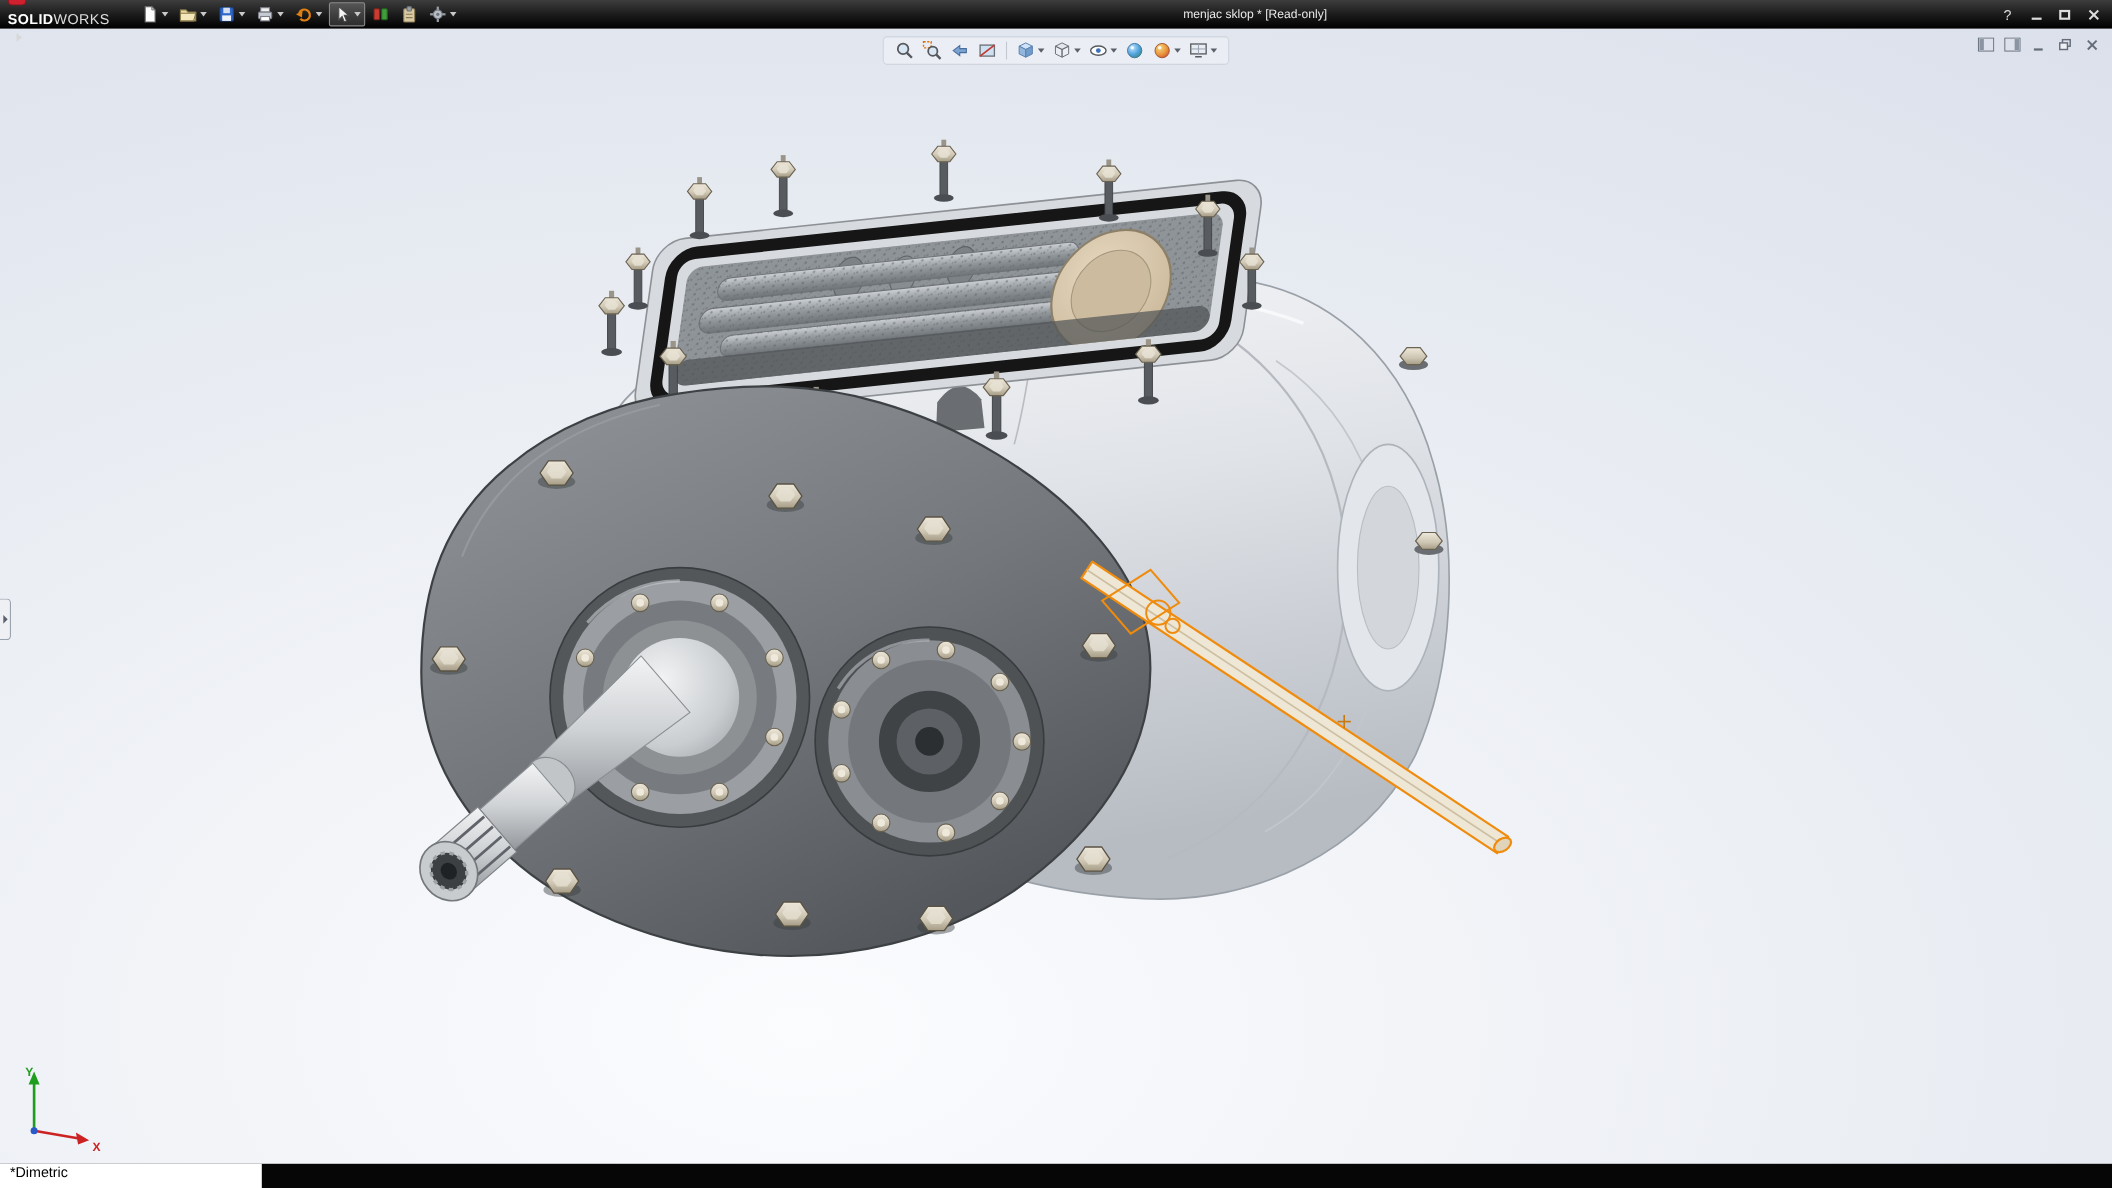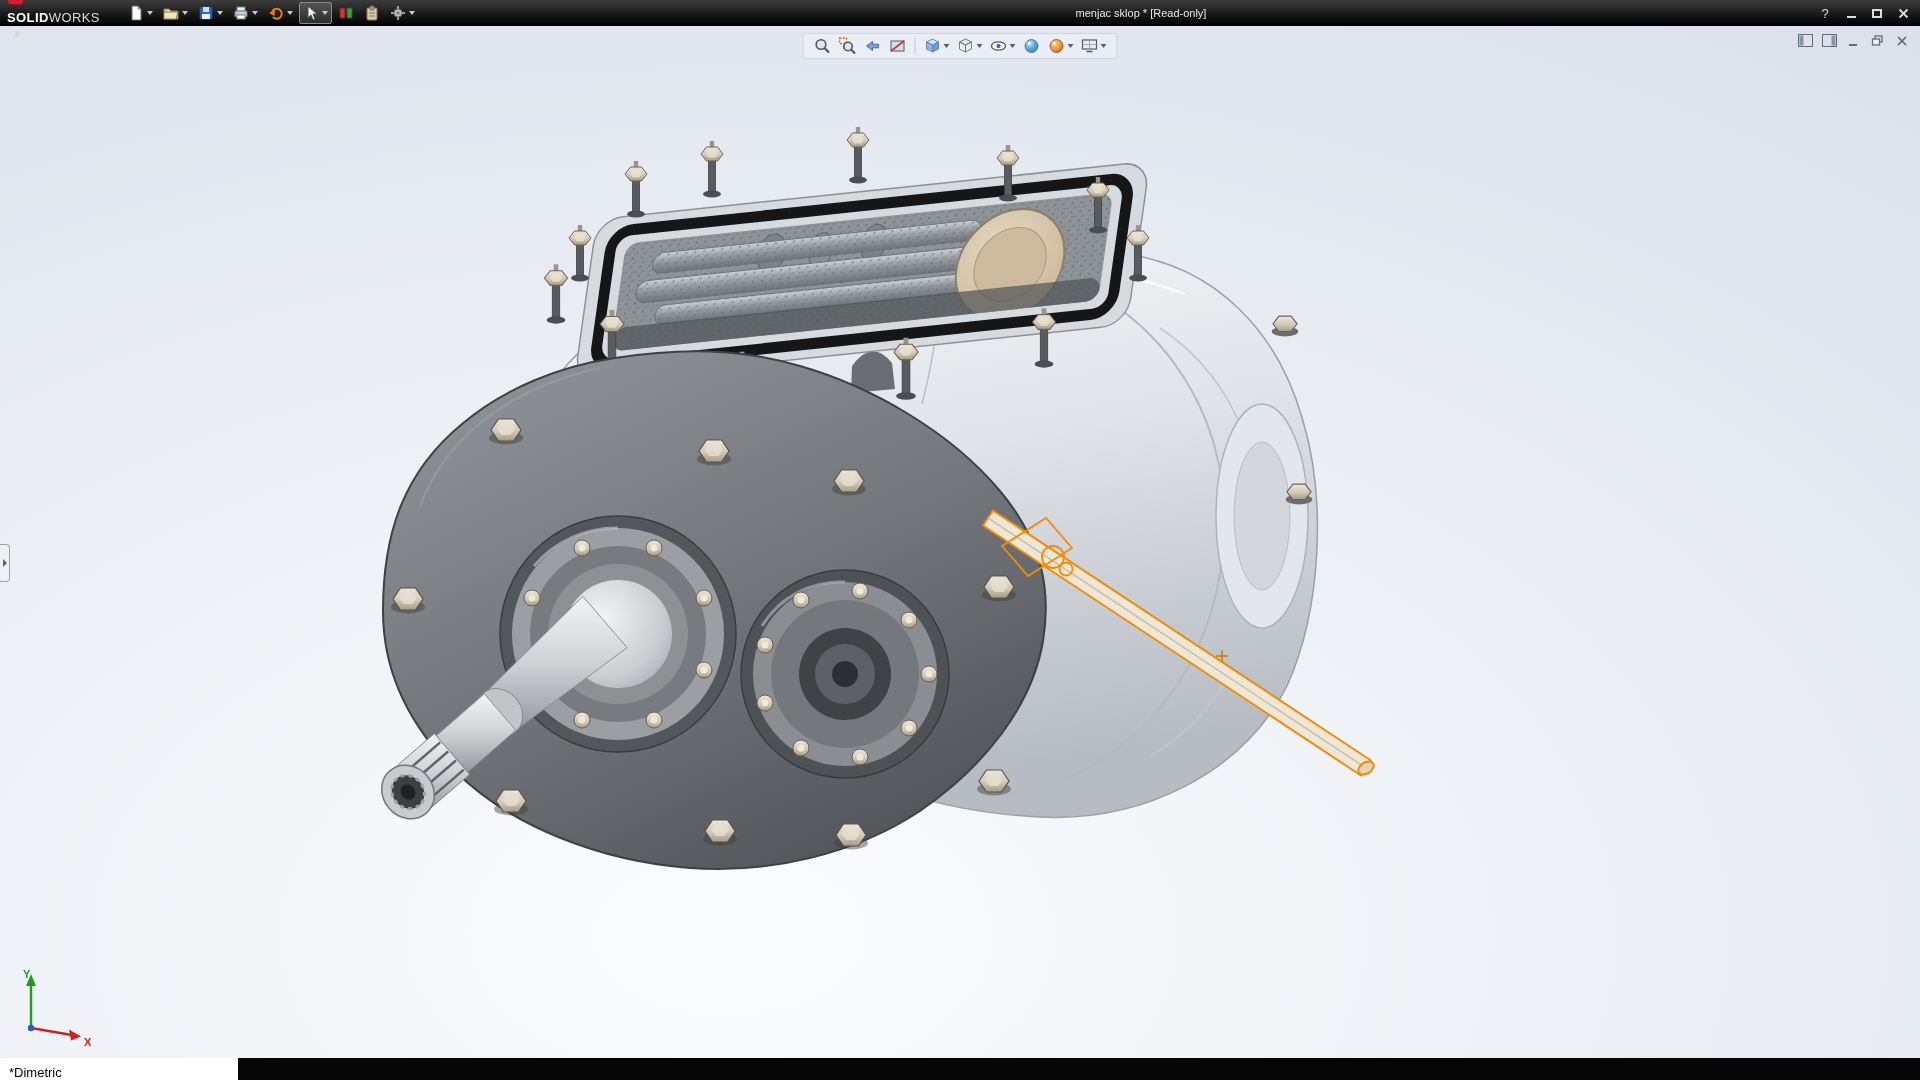--- a/index.html
+++ b/index.html
@@ -44,21 +44,21 @@
 
   
   .side-tab { position: absolute; left: 0; top: 518px; width: 10px; height: 38px; background: #eef0f4;
     border: 1px solid #9aa2ae; border-left: none; border-radius: 0 4px 4px 0; display: flex; align-items: center; justify-content: center; }
   .side-tab .tri { width: 0; height: 0; border-left: 4px solid #5a6272; border-top: 4px solid transparent; border-bottom: 4px solid transparent; }
 
   
   .triad { position: absolute; left: 14px; bottom: 6px; }
   .status { position: absolute; left: 0; right: 0; bottom: 0; height: 22px; background: #060606; z-index: 30; }
   .status-left { position: absolute; left: 0; top: 0; width: 238px; height: 22px; background: #ffffff;
-    display: flex; align-items: flex-end; padding-left: 9px; font-size: 13px; color: #000; }
+    display: flex; align-items: flex-start; padding-left: 9px; font-size: 13px; color: #000; }
 </style>
 </head>
 <body>
 
 <div class="titlebar">
   <div class="brand">
     <svg width="17" height="17" viewBox="0 0 17 17">
       <rect x="0.5" y="0.5" width="16" height="16" rx="3.5" fill="#cf2030" stroke="#8c141f"></rect>
       <path d="M4 11 C4 7, 8 9, 8 6 C8 4, 6 4, 5 5 M8 6 C8 9, 13 7, 13 11" stroke="#fff" stroke-width="1.8" fill="none" stroke-linecap="round"></path>
     </svg>

